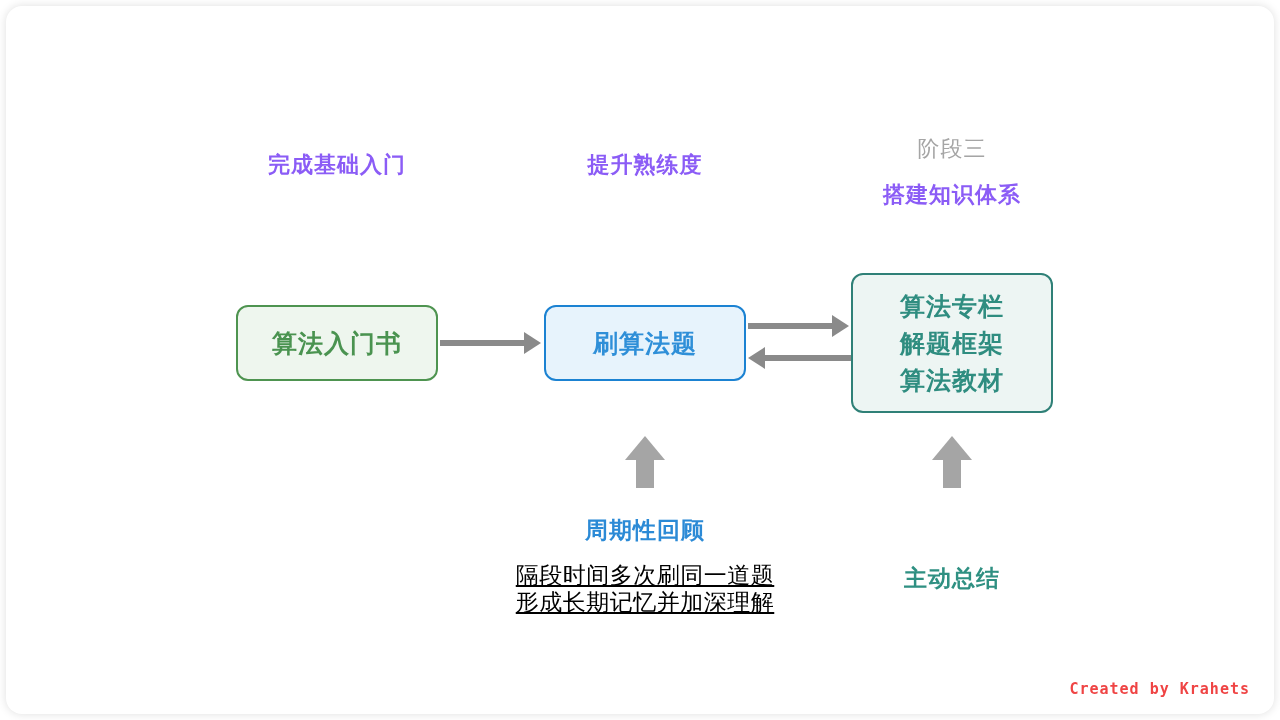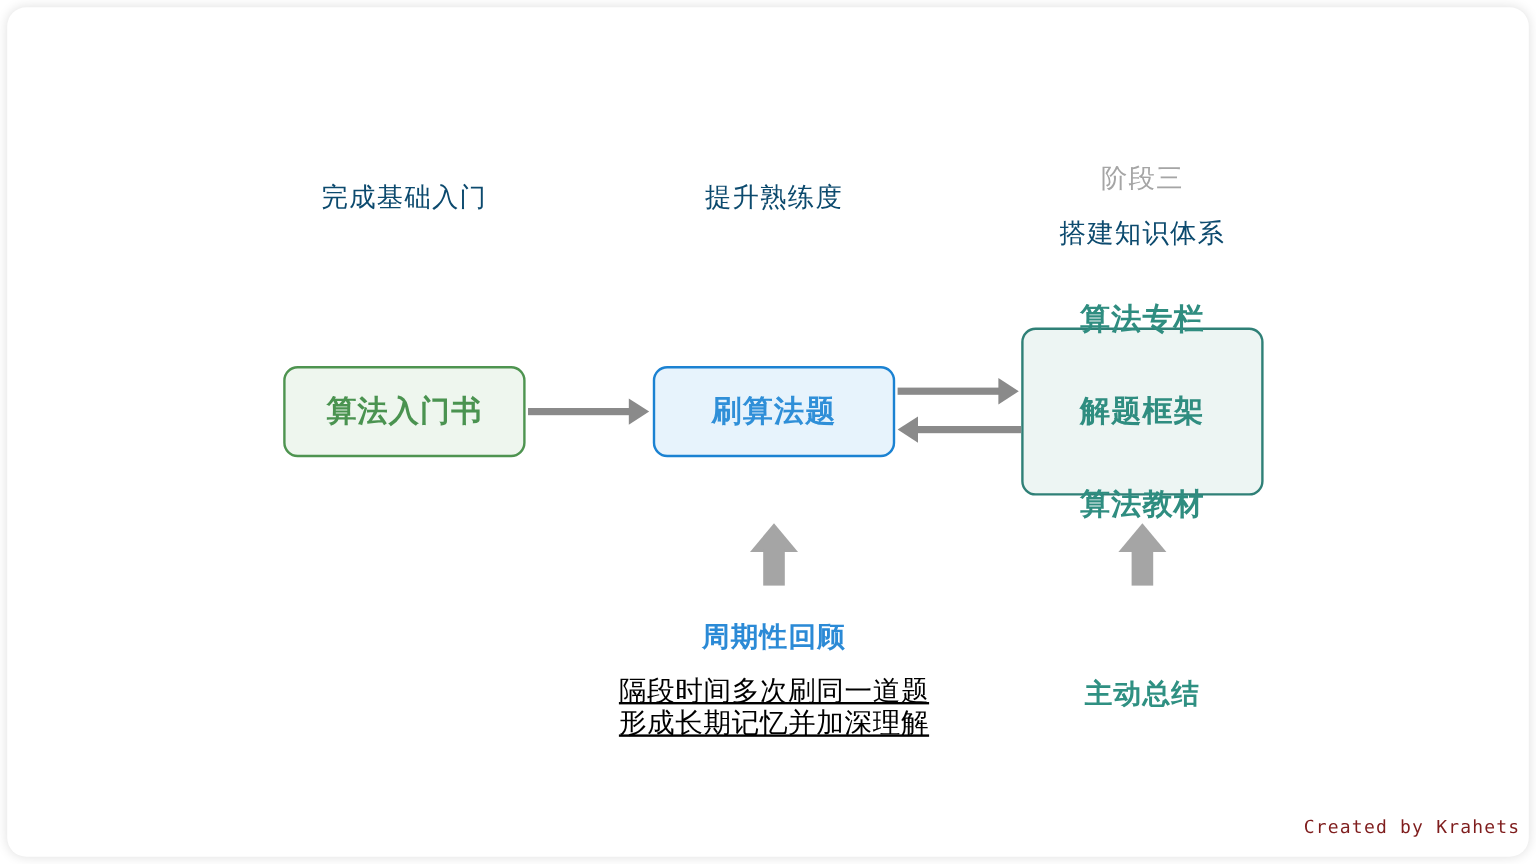--- a/index.html
+++ b/index.html
@@ -27,38 +27,37 @@
     width: 300px;
   }
   .stage-head .stage-name {
     font-size: 22px;
     color: #a5a5a5;
     letter-spacing: 1px;
     line-height: 30px;
   }
   .stage-head .stage-sub {
     font-size: 22px;
-    font-weight: normal;
-    color: #0c4a6e;
+    font-weight: bold;
+    color: #8b5cf6;
     letter-spacing: 1px;
     line-height: 30px;
     margin-top: 16px;
   }
   .node {
     position: absolute;
     box-sizing: border-box;
     border-radius: 12px;
     display: flex;
     flex-direction: column;
     align-items: center;
     justify-content: center;
     font-weight: bold;
     font-size: 25px;
     letter-spacing: 1px;
-    gap: 40px;
   }
   .node .line { line-height: 37px; }
 
   #node-book {
     left: 230px; top: 299px; width: 202px; height: 76px;
     background: #eef6ee;
     border: 2.5px solid #4e9450;
     color: #4a9350;
   }
   #node-practice {
@@ -104,25 +103,26 @@
   .note .note-desc {
     font-size: 23px; color: #000000; line-height: 27px; margin-top: 16px;
     letter-spacing: 0.5px;
     text-decoration: underline;
   }
   .note-title.blue { color: #2b8ad6; }
   .note-title.teal { color: #2f9082; }
 
   #footer {
     position: absolute;
-    right: 7px; bottom: 16px;
+    right: 24px; bottom: 16px;
     font-family: "DejaVu Sans Mono", "Liberation Mono", monospace;
     font-size: 15px;
-    color: #7f1d1d;
+    color: #ef4444;
     letter-spacing: 1px;
+    font-weight: bold;
   }
 </style>
 </head>
 <body>
 
 <div id="canvas">
 
   <div class="stage-head" style="left:181px; top:128px;">
     <div class="stage-sub">完成基础入门</div>
   </div>

